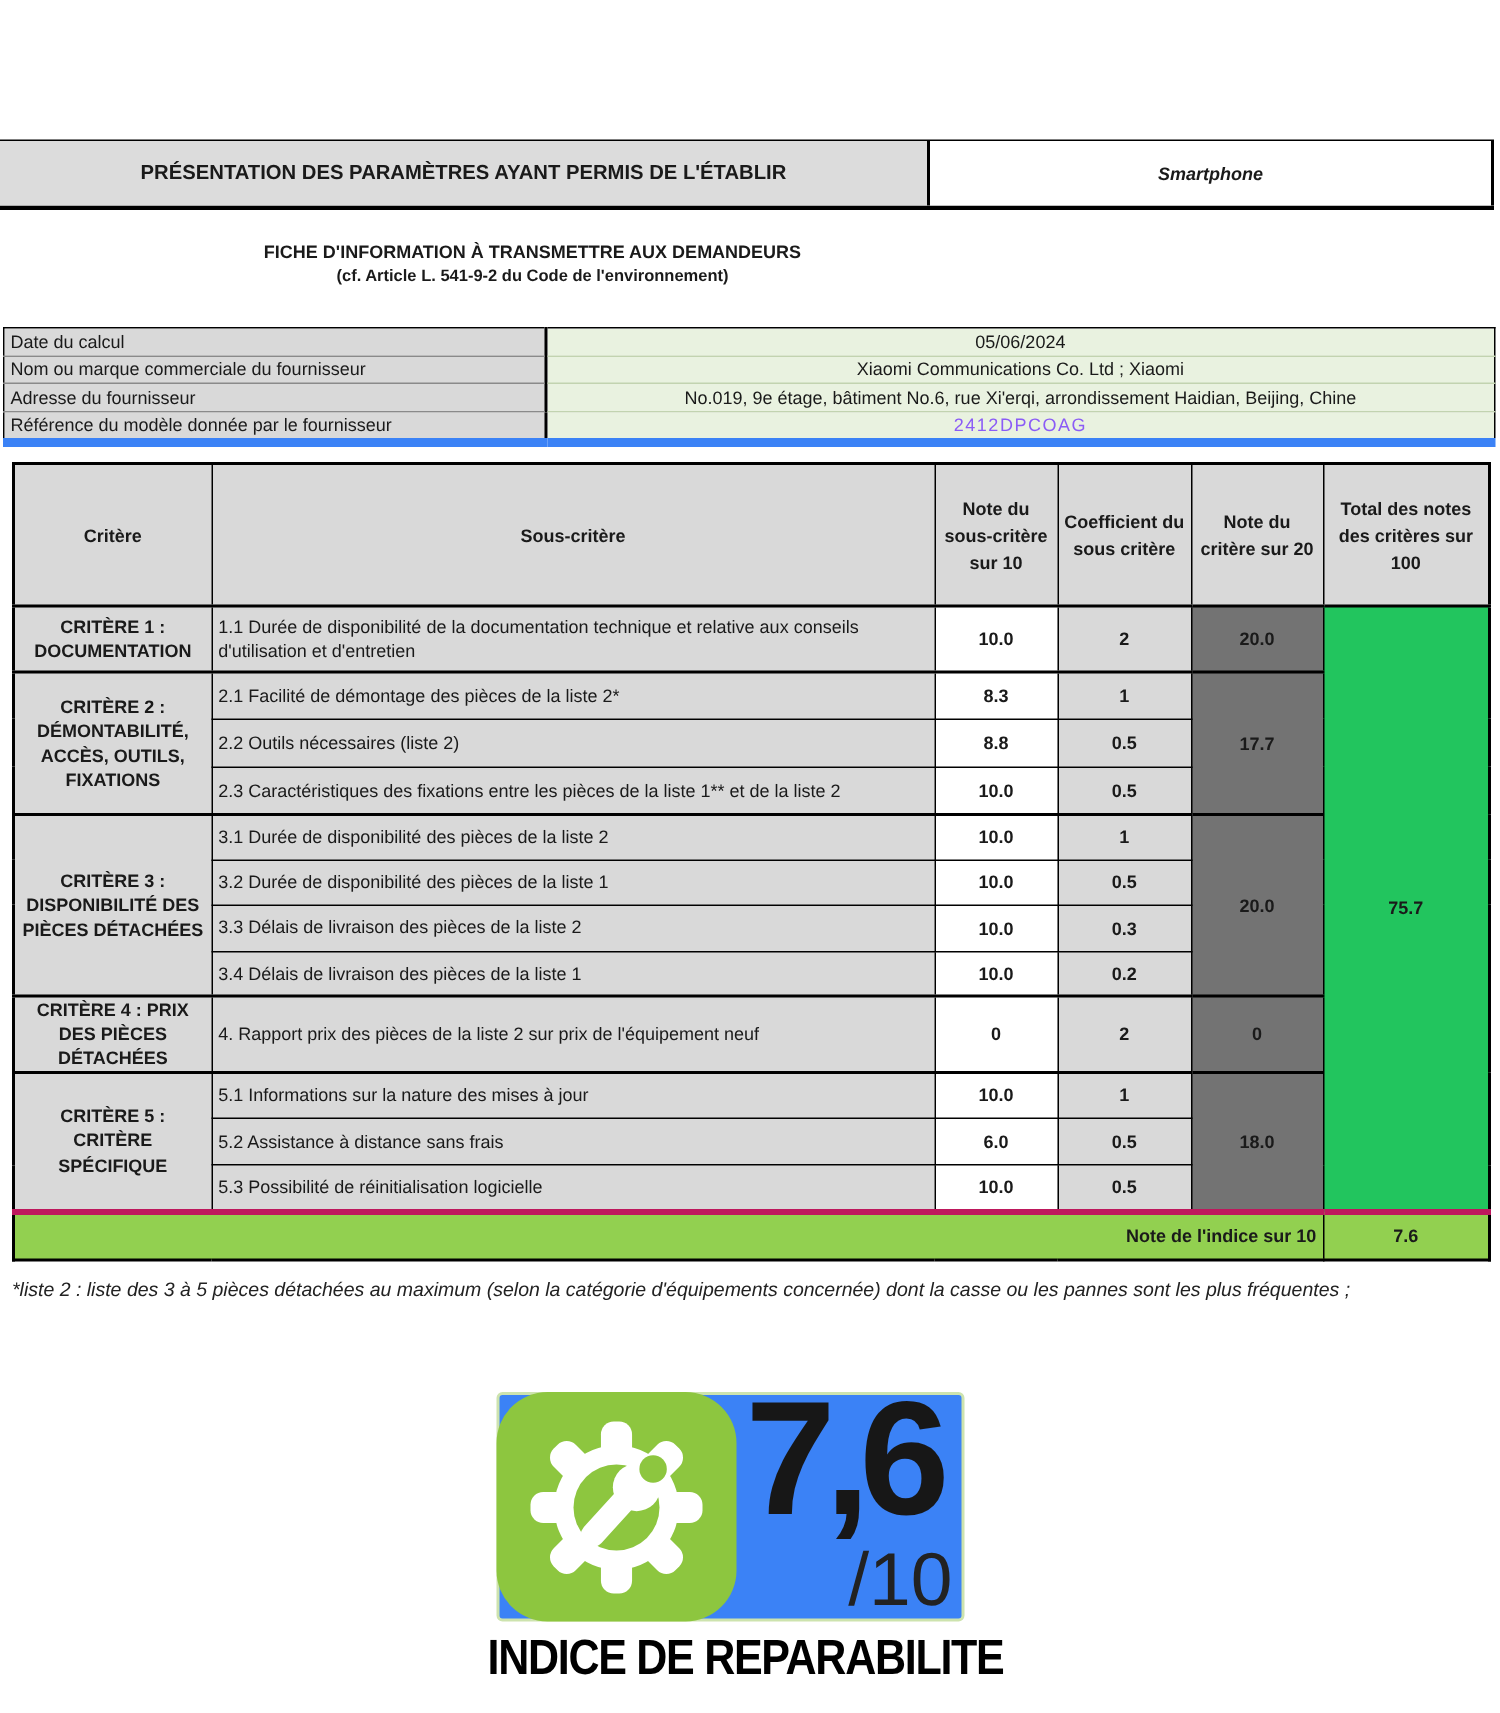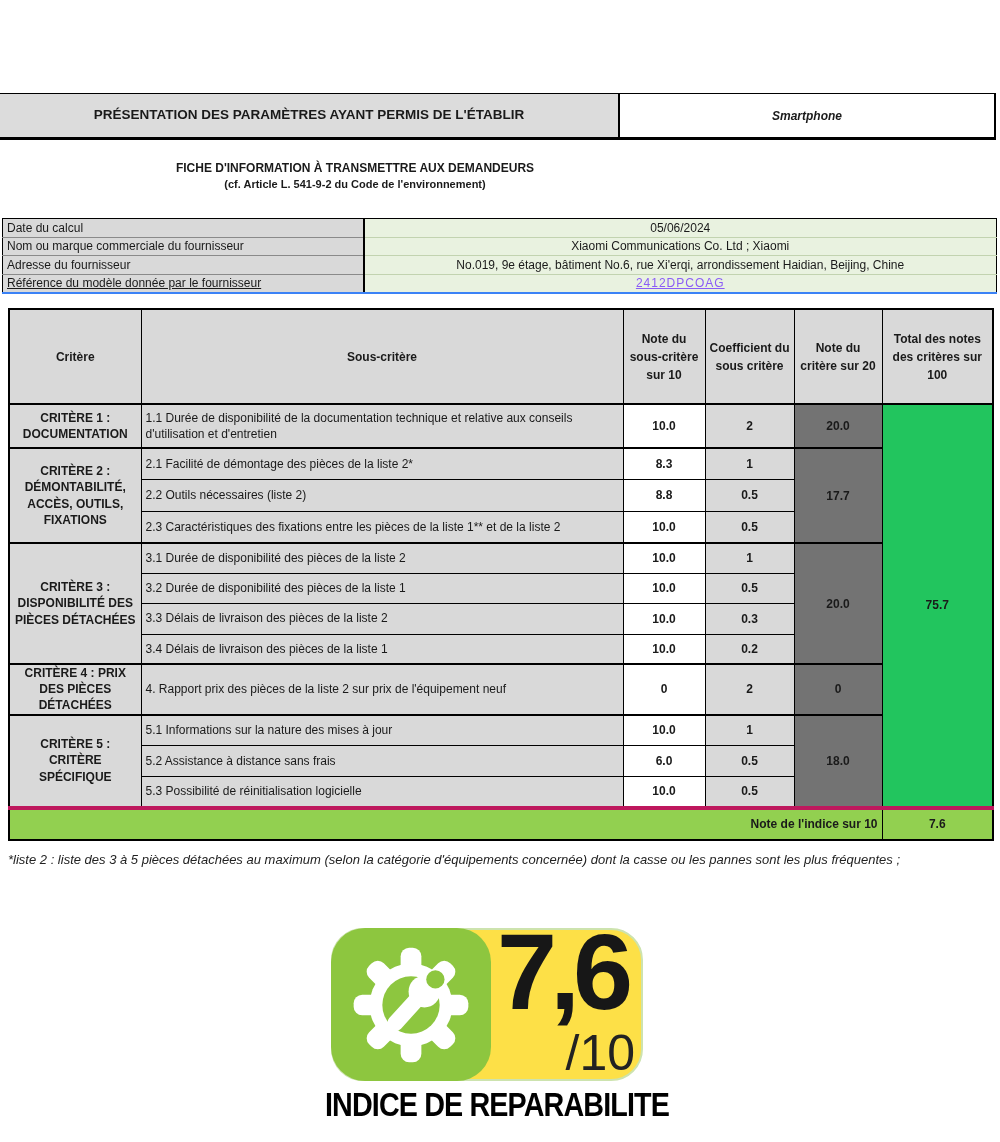--- a/index.html
+++ b/index.html
@@ -24,42 +24,42 @@
   
   .fiche{position:absolute;top:161px;left:0;width:710px;text-align:center;font-weight:bold;}
   .fiche .l1{font-size:12px;}
   .fiche .l2{font-size:11px;margin-top:3px;}
   
   .info-table{position:absolute;top:218px;left:2px;width:995px;border-collapse:collapse;table-layout:fixed;}
   .info-table td{height:17.5px;font-size:12px;padding:0;overflow:hidden;white-space:nowrap;}
   .info-table .lbl{background:#d9d9d9;border:1px solid #8a8a8a;border-left:1px solid #000;padding-left:4px;}
   .info-table .val{background:#e9f2e0;border:1px solid #c2d3b0;border-left:2px solid #000;border-right:1px solid #000;text-align:center;}
   .info-table tr:first-child td{border-top:1px solid #000;}
-  .info-table tr:last-child td{border-bottom:2px solid #3b82f6;text-decoration:underline;}
+  .info-table tr:last-child td{border-bottom:6px solid #3b82f6;}
   .ref-val{font-size:15px;color:#8b5cf6;letter-spacing:1px;}
   
   .score-table{position:absolute;top:308px;left:8px;width:984px;border-collapse:collapse;table-layout:fixed;border:2px solid #000;}
   .score-table th,.score-table td{border:1px solid #000;padding:0 4px;font-size:12px;box-sizing:border-box;}
   .score-table th{background:#d9d9d9;font-weight:bold;height:95px;border-bottom:2px solid #000;text-align:center;line-height:1.5;}
   .crit{background:#d9d9d9;font-weight:bold;text-align:center;font-size:11.5px;line-height:1.35;padding:0 2px;}
   .sub{background:#d9d9d9;text-align:left;font-size:12.5px;padding-left:5px;line-height:1.35;}
   .n10{background:#fff;font-weight:bold;text-align:center;}
   .coef{background:#d9d9d9;font-weight:bold;text-align:center;}
   .n20{background:#737373;font-weight:bold;text-align:center;}
   .tot{background:#22c55e;font-weight:bold;text-align:center;}
   tr.group-start td{border-top:2px solid #000;}
   tr.inner td{border-top:1px solid #848484;}
   .note-row td{background:#92d050;border-top:4px solid #be185d;height:32px;}
   .note-label{text-align:right;font-weight:bold;font-size:17px;padding-right:12px;}
   .note-value{text-align:center;font-weight:bold;font-size:17px;}
   
   .footnotes{position:absolute;top:850px;left:8px;width:958px;font-style:italic;font-size:13px;line-height:1.5;color:#222;}
   
-  .badge{position:absolute;left:331px;top:928px;width:312px;height:153px;background:#fde047;
-    border:2px solid #cde3ae;border-radius:32px;box-sizing:border-box;}
+  .badge{position:absolute;left:331px;top:928px;width:312px;height:153px;background:#3b82f6;
+    border:2px solid #cde3ae;border-radius:4px;box-sizing:border-box;}
   .badge-square{position:absolute;left:-2px;top:-2px;width:160px;height:153px;background:#8dc63f;
     border-radius:34px;display:flex;align-items:center;justify-content:center;}
   .badge-score{position:absolute;left:164px;top:-12px;font-size:108px;font-weight:bold;
     letter-spacing:-7px;color:#171717;line-height:1.0;}
   .badge-denom{position:absolute;right:6px;top:98px;font-size:50px;color:#222;line-height:1;}
   .badge-label{position:absolute;left:297px;top:1086px;width:400px;text-align:center;font-size:33px;
     font-weight:bold;letter-spacing:-1px;transform:scaleX(0.87);transform-origin:center;white-space:nowrap;color:#000;}
 </style>
 </head>
 <body>

